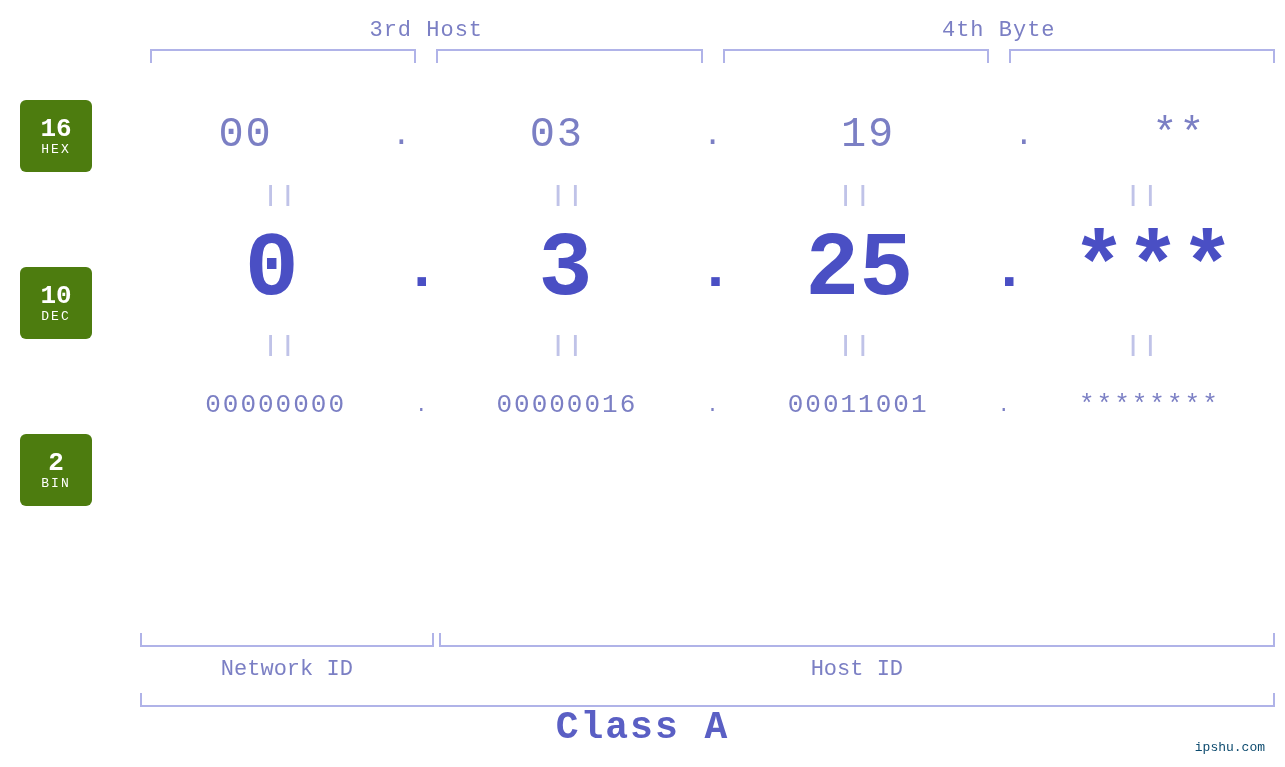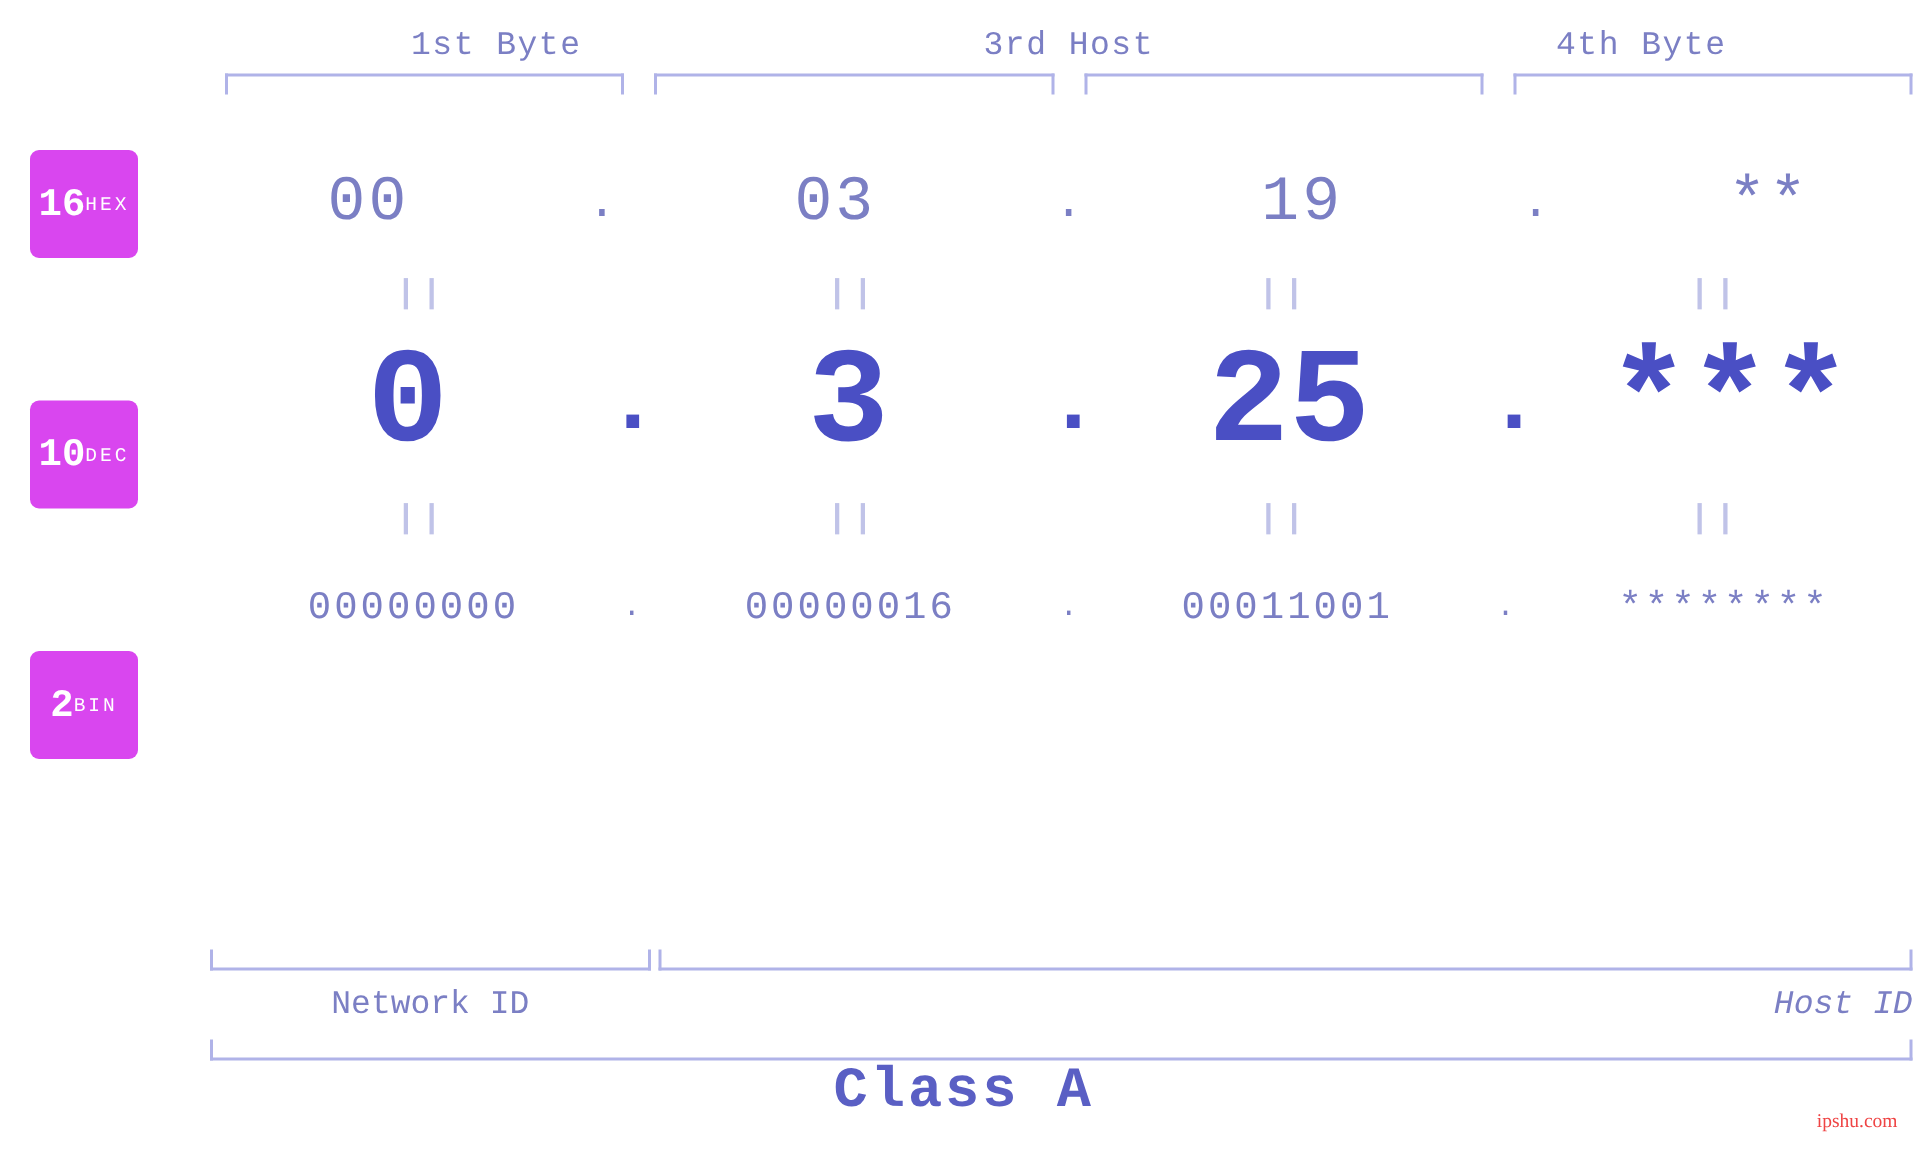--- a/index.html
+++ b/index.html
@@ -63,24 +63,24 @@
       left: 20px;
       top: 100px;
       display: flex;
       flex-direction: column;
       gap: 0;
     }
 
     .badge {
       width: 72px;
       height: 72px;
-      background: #d946ef;
+      background: #4d7c0f;
       border-radius: 6px;
       display: flex;
-      flex-direction: row;
+      flex-direction: column;
       align-items: center;
       justify-content: center;
       color: white;
       margin-bottom: 95px;
     }
 
     .badge-number {
       font-size: 26px;
       font-weight: bold;
       line-height: 1;
@@ -239,26 +239,25 @@
     .network-id-label {
       width: calc(25% + 10px);
       text-align: center;
       color: #7b7fc4;
       font-size: 22px;
       font-family: Liberation Mono, monospace;
     }
 
     .host-id-label {
       flex: 1;
-      text-align: right;
+      text-align: center;
       color: #7b7fc4;
       font-size: 22px;
       font-family: 'Courier New', Courier, monospace;
       margin-left: 5px;
-      font-style: italic;
     }
 
     
     .class-bracket-row {
       position: absolute;
       bottom: 60px;
       left: 140px;
       right: 10px;
       border-bottom: 2px solid #b0b3e8;
       border-left: 2px solid #b0b3e8;
@@ -278,36 +277,35 @@
       font-family: 'Courier New', Courier, monospace;
       font-weight: bold;
       letter-spacing: 2px;
     }
 
     
     .watermark {
       position: absolute;
       bottom: 12px;
       right: 20px;
-      color: #ef4444;
+      color: #0c4a6e;
       font-size: 13px;
-      font-family: Liberation Serif, serif;
+      font-family: Liberation Mono, monospace;
     }
 
     .separator {
       width: 5px;
     }
   </style>
 </head>
 <body>
 
 <div class="main-container">
 
   <div class="header-row">
-    <div class="byte-label">1st Byte</div>
     <div class="byte-label">3rd Host</div>
     <div class="byte-label">4th Byte</div>
   </div>
 
   <div class="bracket-row">
     <div class="bracket"></div>
     <div class="bracket"></div>
     <div class="bracket"></div>
     <div class="bracket"></div>
   </div>

